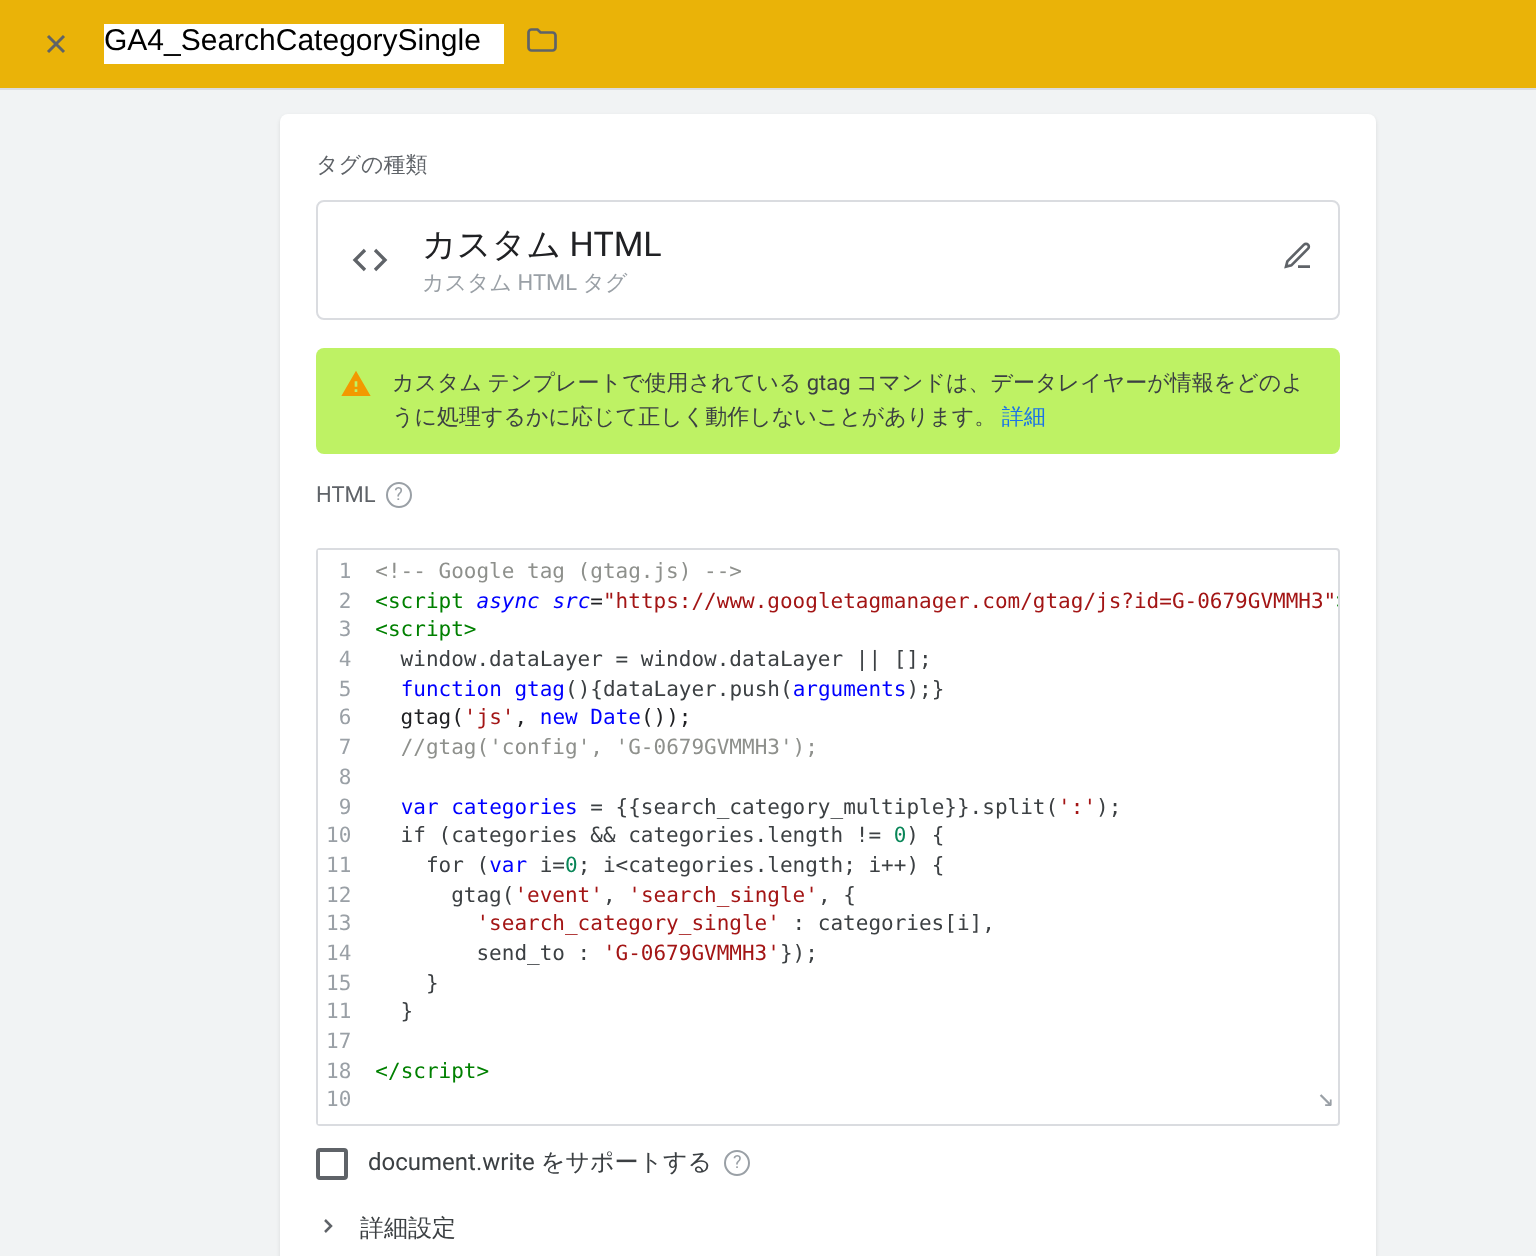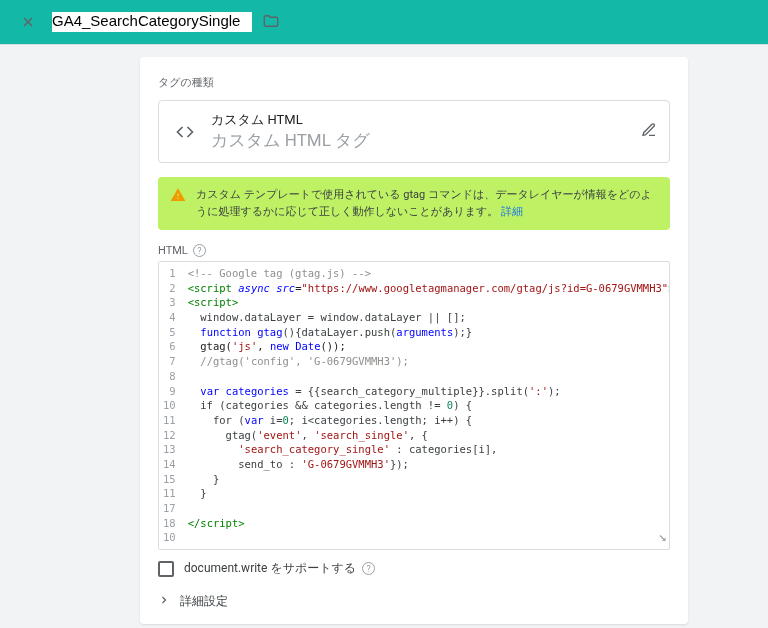--- a/index.html
+++ b/index.html
@@ -9,21 +9,21 @@
     color: #202124;
     font-size: 13px;
     width: 768px;
     height: 628px;
     overflow: hidden;
   }
   .header {
     display: flex;
     align-items: center;
     padding: 10px 16px;
-    background: #14b8a6;
+    background: #eab308;
     border-bottom: 1px solid #dadce0;
   }
   .close-btn {
     width: 24px; height: 24px;
     display: flex; align-items: center; justify-content: center;
     cursor: pointer;
     color: #5f6368;
     margin-right: 12px;
   }
   .title-input {
@@ -60,43 +60,43 @@
     cursor: pointer;
     margin-bottom: 14px;
   }
   .tag-type-icon {
     width: 28px; height: 28px;
     display: flex; align-items: center; justify-content: center;
     margin-right: 12px;
     color: #5f6368;
   }
   .tag-type-text { flex: 1; }
-  .tag-type-title { font-size: 13px; color: #202124; }
-  .tag-type-sub { font-size: 17px; color: #9aa0a6; }
+  .tag-type-title { font-size: 17px; color: #202124; }
+  .tag-type-sub { font-size: 11px; color: #9aa0a6; }
   .edit-pencil { color: #5f6368; cursor: pointer; }
   .warning-box {
     background: #bef264;
     border-radius: 4px;
     display: flex;
     padding: 10px 12px;
     font-size: 11px;
     color: #3c4043;
     margin-bottom: 14px;
   }
   .warning-icon {
     color: #f29900;
     margin-right: 10px;
     flex-shrink: 0;
   }
   .warning-text { line-height: 1.5; }
   .warning-link { color: #1a73e8; cursor: pointer; }
   .html-label-row {
     display: flex; align-items: center;
     font-size: 11px; color: #5f6368;
-    margin-bottom: 4px;
+    margin-bottom: 20px;
   }
   .help-icon {
     width: 13px; height: 13px;
     border: 1px solid #9aa0a6;
     border-radius: 50%;
     color: #9aa0a6;
     font-size: 9px;
     display: flex; align-items: center; justify-content: center;
     margin-left: 5px;
     cursor: pointer;

